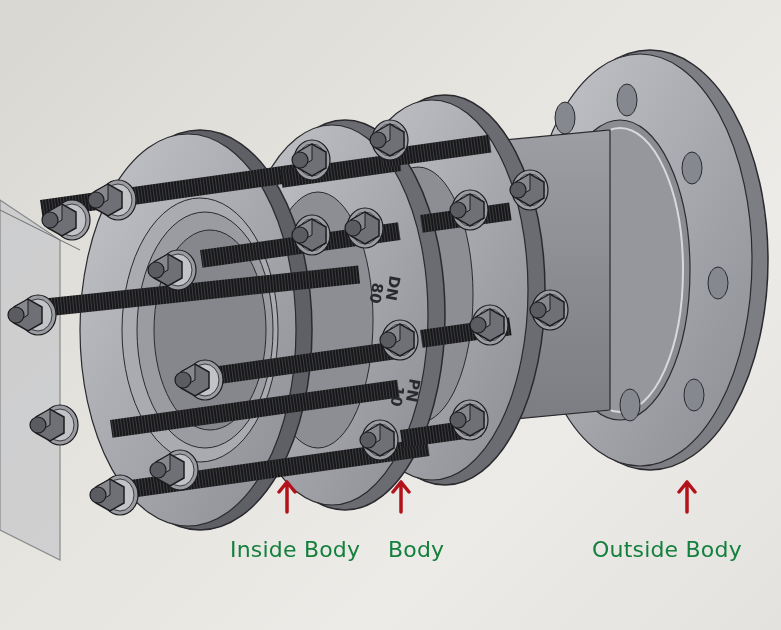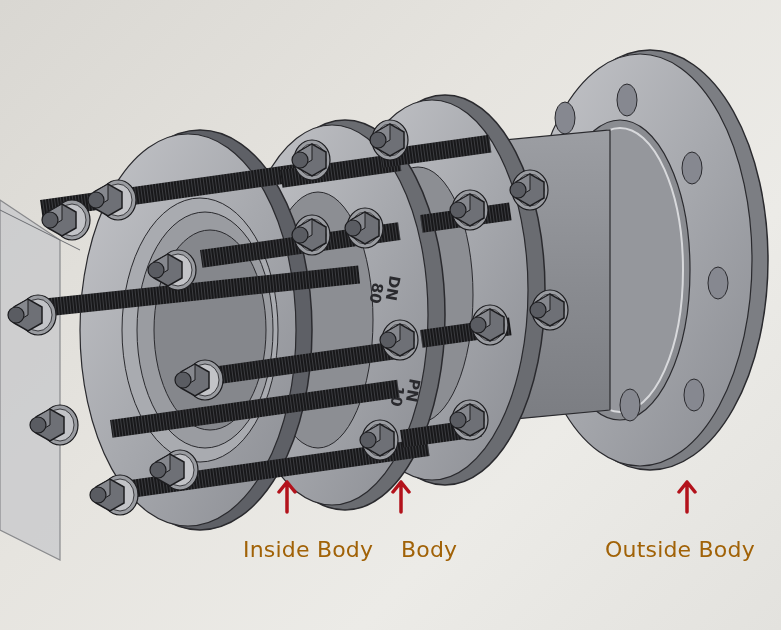--- a/index.html
+++ b/index.html
@@ -3,22 +3,22 @@
 <meta charset="utf-8">
 <style>
   html, body { margin:0; padding:0; }
   body {
     width:781px; height:630px; overflow:hidden; position:relative;
     background: linear-gradient(135deg, #d9d7d2 0%, #e6e4df 40%, #ecebe7 70%, #e3e2de 100%);
     font-family: "DejaVu Sans", sans-serif;
   }
   .stage { position:absolute; left:0; top:0; width:781px; height:630px; }
   .label {
-    position:absolute; color:#a16207; font-size:22px; letter-spacing:0.2px;
-    font-family: "DejaVu Sans", sans-serif; white-space:nowrap;margin-left:13px;
+    position:absolute; color:#15803d; font-size:22px; letter-spacing:0.2px;
+    font-family: "DejaVu Sans", sans-serif; white-space:nowrap;
   }
   .arrow { position:absolute; width:20px; height:34px; }
 </style>
 </head>
 <body>
 
 <div class="stage">
   <svg width="781" height="630" viewBox="0 0 781 630">
     <defs>
       <linearGradient id="steel" x1="0" y1="0" x2="1" y2="1">

